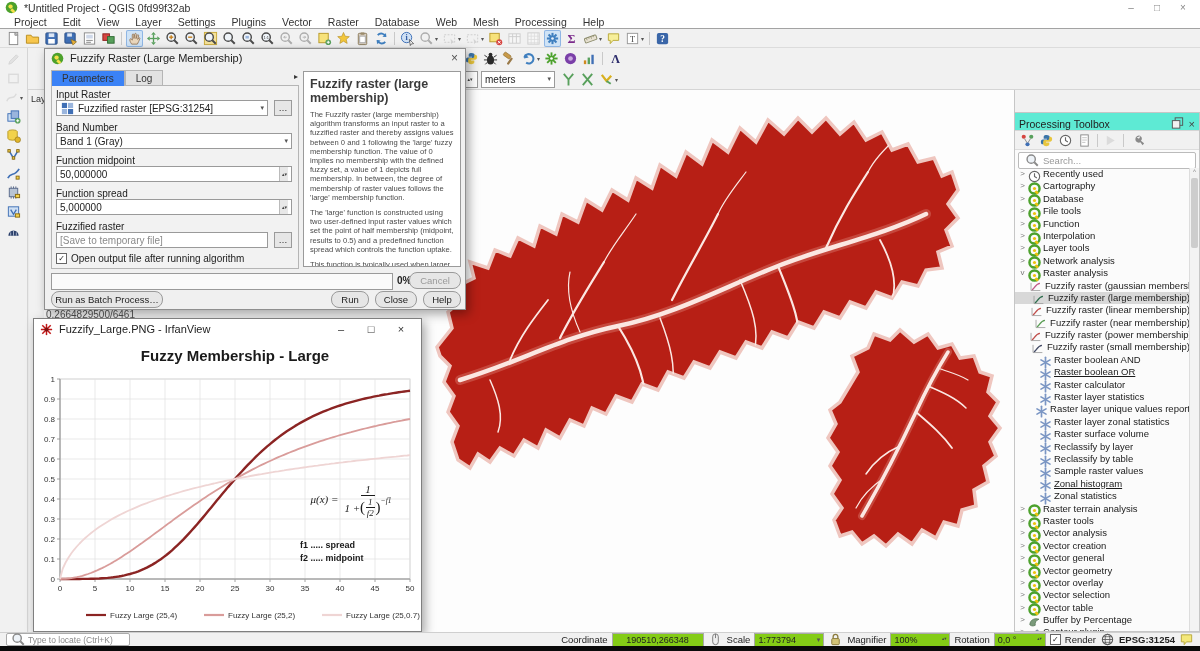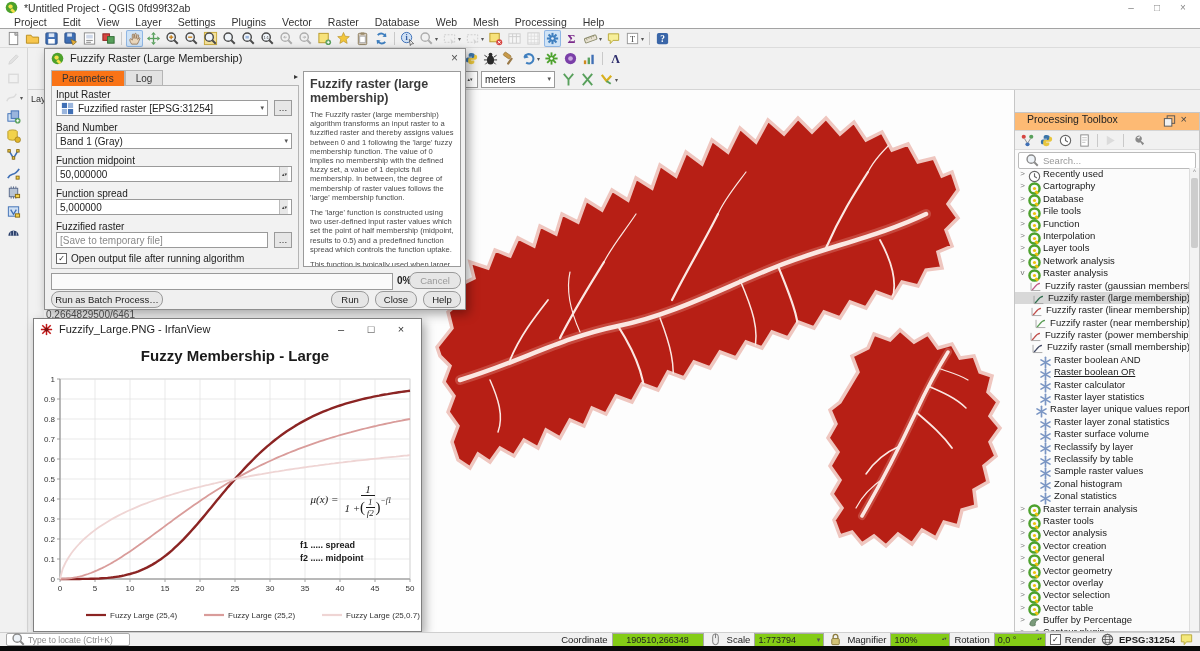--- a/index.html
+++ b/index.html
@@ -26,38 +26,38 @@
   #leftrail{left:0;top:48px;width:28px;height:584px;background:#f1f1f1;border-right:1px solid #d5d5d5;display:flex;flex-direction:column;align-items:center;padding-top:2px;box-sizing:border-box}
   #leftrail .tbtn{margin:1px 0}
   #layers-sliver{left:29px;top:90px;width:15px;height:542px;background:#f1f1f1;border-right:1px solid #d5d5d5;overflow:hidden}
   #layers-sliver .lp-title{font-size:9px;color:#333;padding:4px 0 0 2px;white-space:nowrap}
   
   #canvas{left:44px;top:90px;width:970px;height:542px;background:#fdfdfd;z-index:1}
   #map-svg{left:429px;top:90px;z-index:1}
   
   #dockbg{left:1014px;top:90px;width:186px;height:542px;background:#f1f1f1;border-left:1px solid #c6c6c6;box-sizing:border-box}
   #toolbox{left:1014px;top:112px;width:186px;height:520px;background:#fbfbfb;border:1px solid #c6c6c6;box-sizing:border-box;z-index:3}
-  .pt-head{height:17px;background:#fdba74;display:flex;align-items:flex-start;padding:0 12px;border-bottom:1px solid #d5d5d5}
+  .pt-head{height:17px;background:#5eead4;display:flex;align-items:flex-end;padding:0 4px;border-bottom:1px solid #d5d5d5}
   .pt-head .pt-title{flex:1;font-size:10.5px;color:#222}
   .pt-tools{height:18px;background:#f1f1f1;display:flex;align-items:center;padding:0 3px;border-bottom:1px solid #ddd}
   .pt-search{height:15px;margin:2px 3px;border:1px solid #bbb;background:#fff;display:flex;align-items:center;padding:0 3px;border-radius:2px}
   .pt-search span{color:#999;font-size:9.5px;margin-left:3px}
   #pt-tree{position:absolute;left:0;top:55px;right:9px;bottom:0;overflow:hidden}
   .trow{height:12.4px;line-height:12.4px;font-size:9.5px;color:#1a1a1a;display:flex;align-items:center;white-space:nowrap}
   .trow .chev{width:9px;text-align:center;color:#777;font-size:8px}
   .trow .ticon{width:13px;height:11px;margin-right:3px}
   .trow.sel{background:#d8d8d8}
   #pt-scroll{position:absolute;right:0;top:55px;bottom:0;width:9px;background:#f3f3f3;border-left:1px solid #ddd;font-size:6px;color:#888;text-align:center}
   #pt-thumb{position:absolute;left:1px;right:1px;top:10px;height:70px;background:#cdcdcd;border-radius:2px}
   
   #dialog{left:44px;top:48px;width:422px;height:262px;background:#f0f0f0;border:1px solid #8f8f8f;box-shadow:3px 4px 10px rgba(0,0,0,.35);z-index:5;box-sizing:border-box}
   .dlg-title{height:18px;display:flex;align-items:center;padding:0 5px;font-size:11px;color:#222;background:#f0f0f0}
   .dlg-title .dt{flex:1;margin-left:5px}
   .tab{display:inline-block;font-size:10px;padding:2px 10px;border:1px solid #b5b5b5;border-bottom:none;background:#e2e2e2;color:#333}
-  .tab.on{background:#f97316;position:relative;z-index:2}
+  .tab.on{background:#3b82f6;position:relative;z-index:2}
   #tabpage{position:absolute;left:6px;top:36px;width:246px;height:182px;border:1px solid #b5b5b5;background:#f2f2f2}
   .flabel{position:absolute;font-size:10px;color:#222}
   .fcombo,.fspin,.ftext{position:absolute;height:16px;border:1px solid #9a9a9a;background:#fff;display:flex;align-items:center;font-size:10px;box-sizing:border-box;padding:0 3px}
   .fcombo .cv{flex:1;overflow:hidden;white-space:nowrap}
   .carr{color:#555;font-size:7px;padding-left:2px}
   .updown{margin-left:auto;display:flex;flex-direction:column;font-size:5px;line-height:5px;color:#444;border-left:1px solid #bbb;padding:2px 1px 2px 2px;background:#e8e8e8;height:100%;box-sizing:border-box;justify-content:center}
   .dots{position:absolute;width:18px;height:16px;border:1px solid #9a9a9a;background:#e6e6e6;font-size:9px;text-align:center;line-height:14px;box-sizing:border-box}
   .chk{display:inline-block;width:9px;height:9px;border:1px solid #666;background:#fff;font-size:8px;line-height:9px;text-align:center;color:#222}
   #helppanel{position:absolute;left:258px;top:22px;width:158px;height:196px;background:#fff;border:1px solid #9a9a9a;padding:5px 6px;box-sizing:border-box;overflow:hidden}
   #helppanel h3{margin:0 0 5px 0;font-size:12.5px;line-height:14px;color:#3b3b3b}
@@ -1051,21 +1051,21 @@
           <svg width="15" height="15" viewBox="0 0 16 16">
             <g stroke="#7b96c4" stroke-width="1.8" stroke-linecap="round">
               <line x1="8" y1="2.5" x2="8" y2="13.5"></line>
               <line x1="3.2" y1="5.2" x2="12.8" y2="10.8"></line>
               <line x1="3.2" y1="10.8" x2="12.8" y2="5.2"></line>
             </g>
           </svg>
         </span>
         <span>Sample raster values</span>
       </div>
-      <div class="trow" style="padding-left: 14px;">
+      <div class="trow" style="padding-left: 14px; text-decoration: underline;">
         <span class="chev"></span>
         <span class="ticon">
           <svg width="15" height="15" viewBox="0 0 16 16">
             <g stroke="#7b96c4" stroke-width="1.8" stroke-linecap="round">
               <line x1="8" y1="2.5" x2="8" y2="13.5"></line>
               <line x1="3.2" y1="5.2" x2="12.8" y2="10.8"></line>
               <line x1="3.2" y1="10.8" x2="12.8" y2="5.2"></line>
             </g>
           </svg>
         </span>

